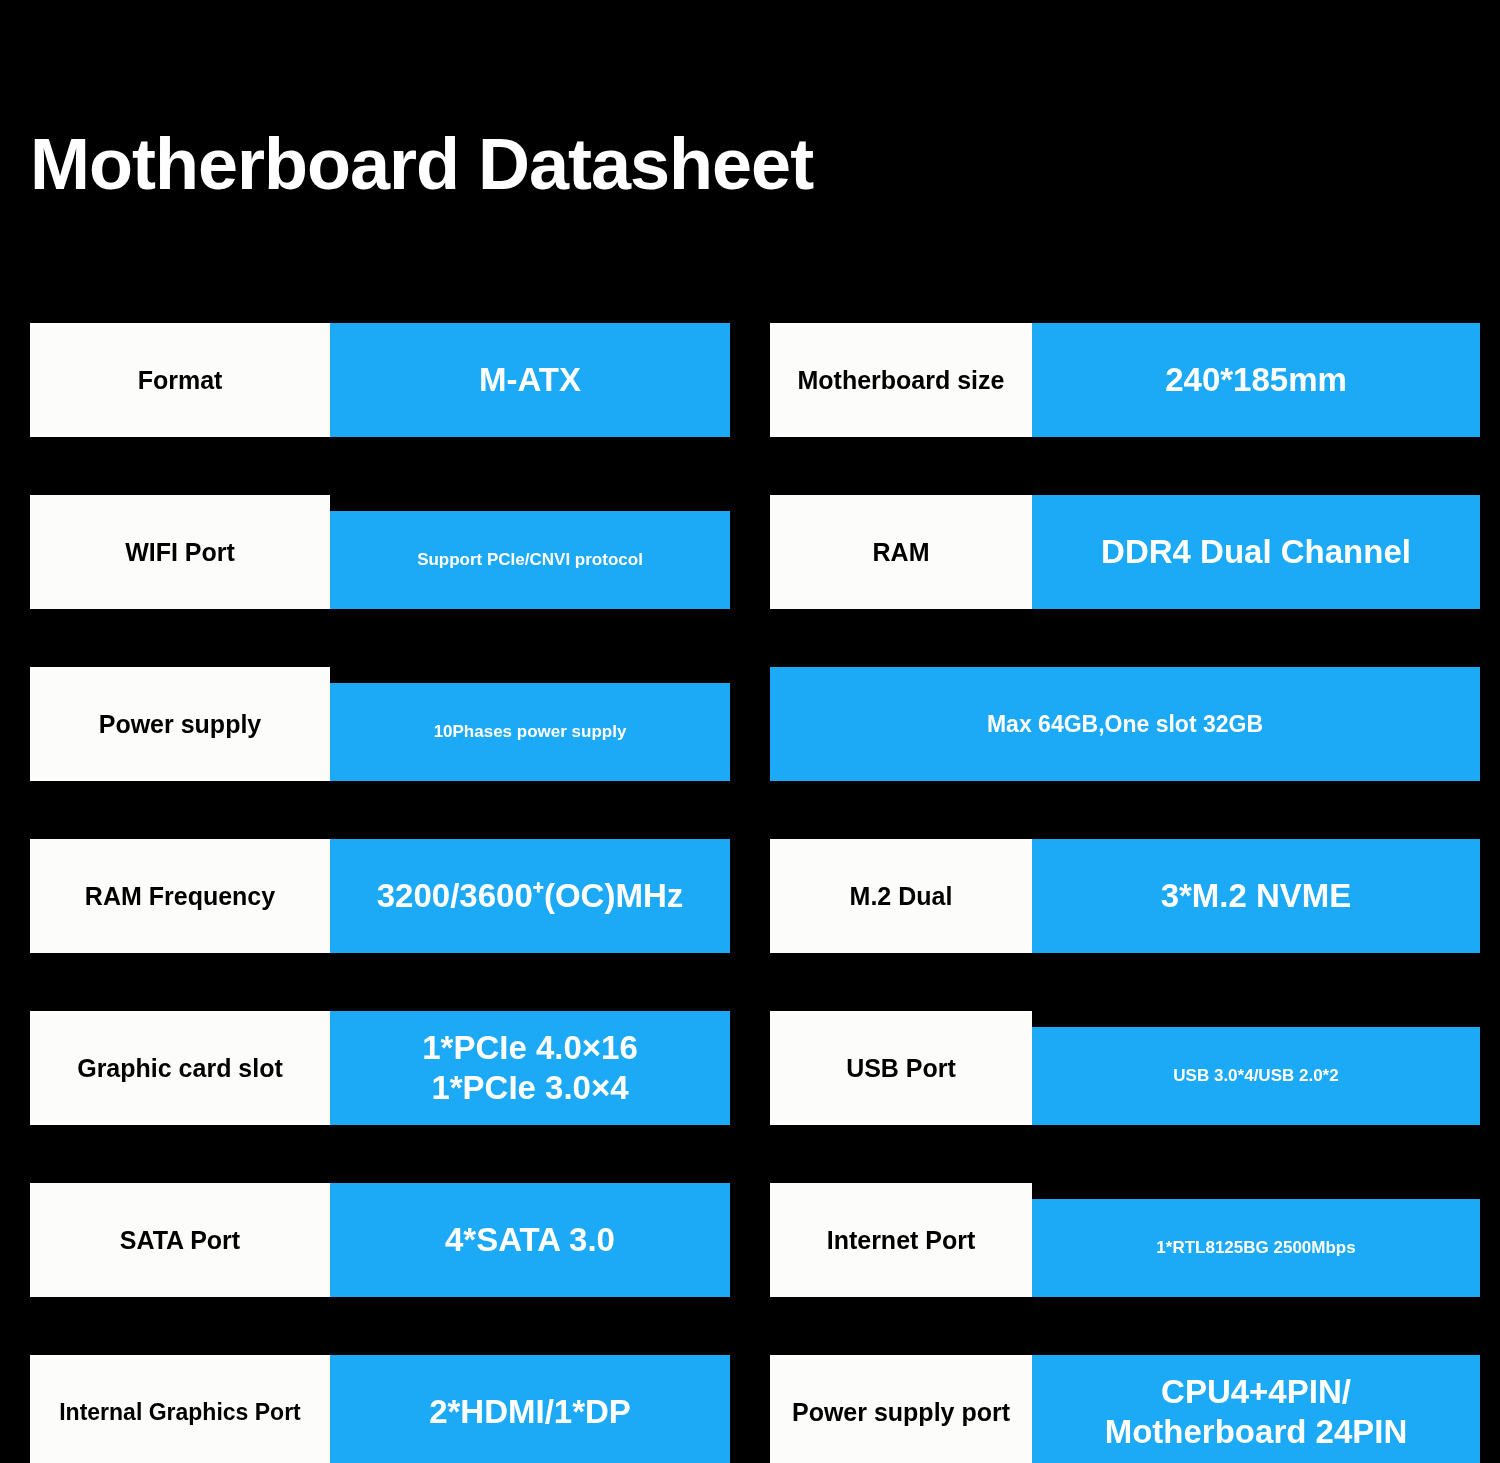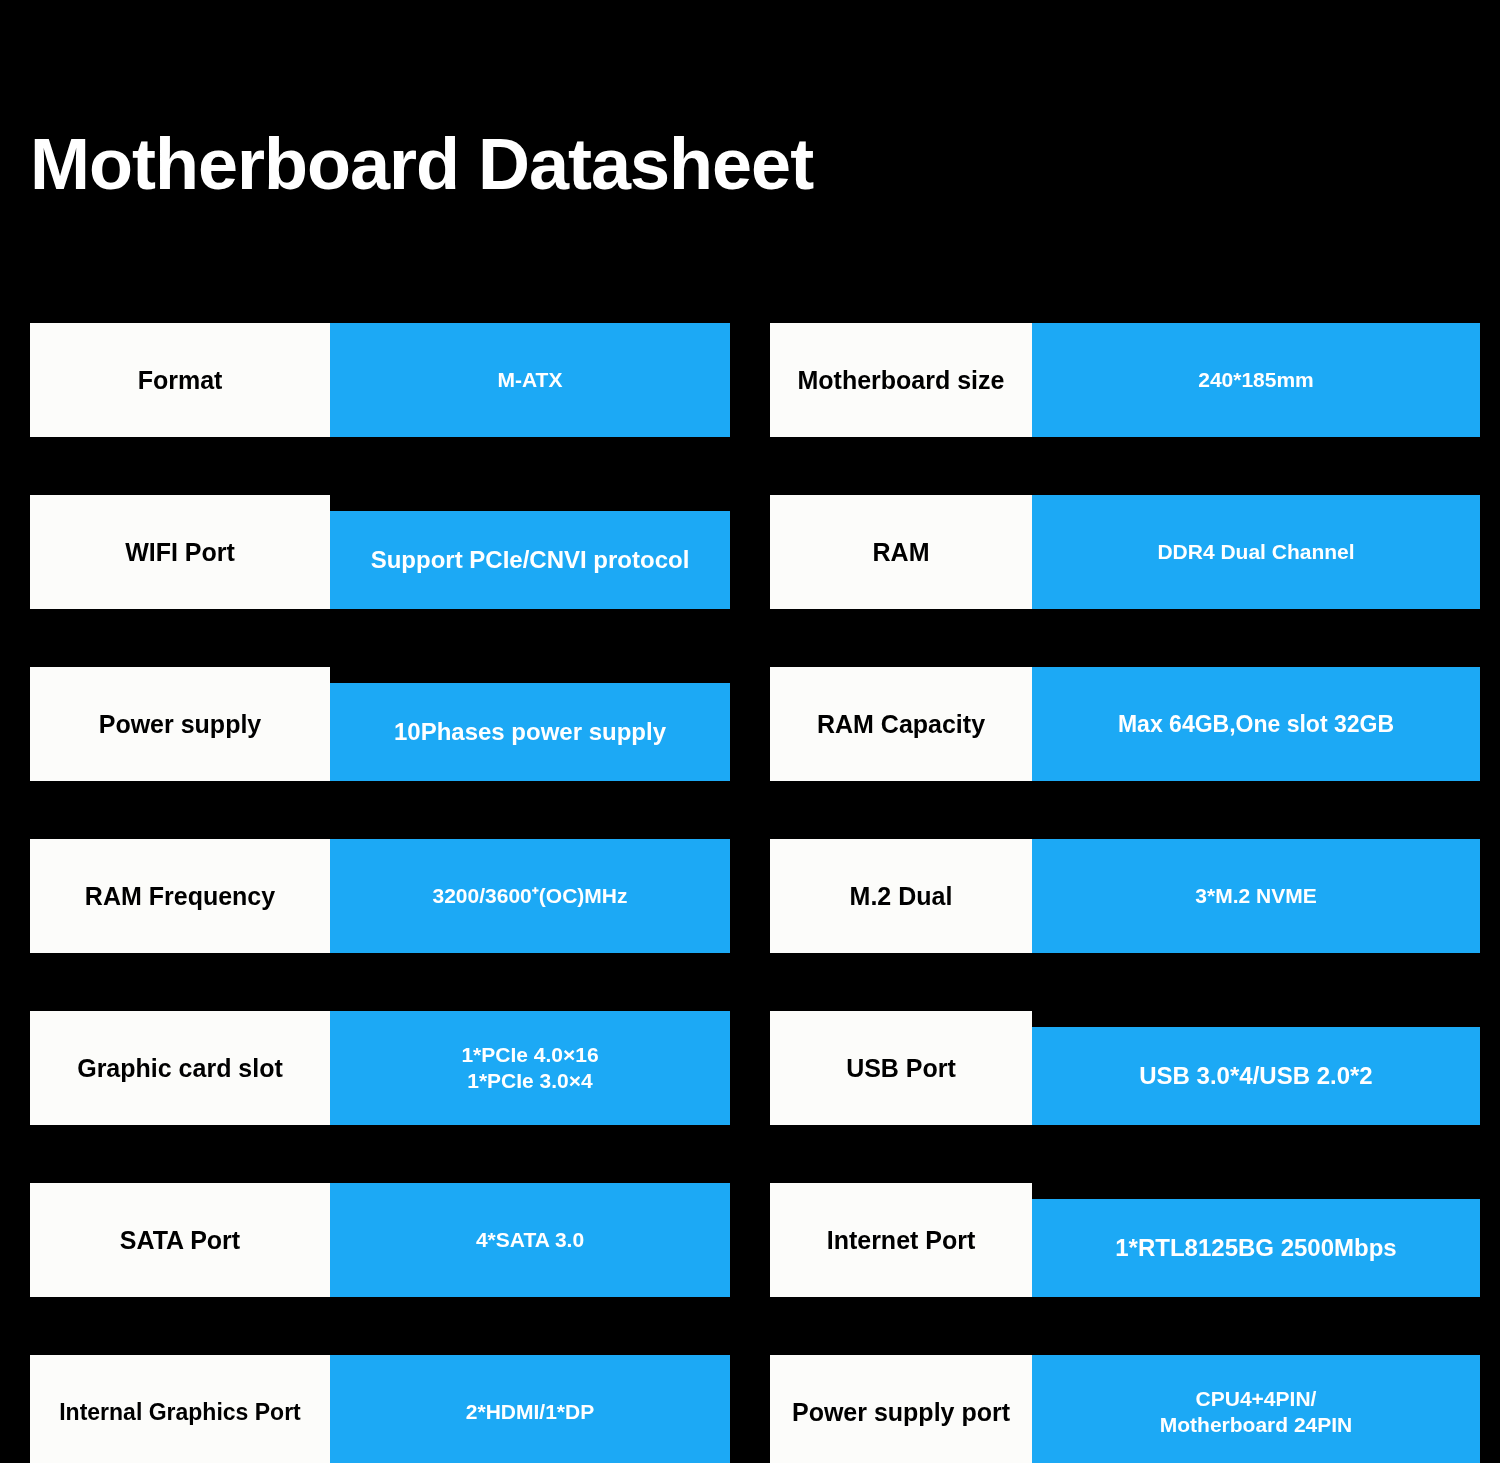--- a/index.html
+++ b/index.html
@@ -61,35 +61,35 @@
     padding: 4px 10px;
     line-height: 1.15;
   }
   .value-cell {
     background: #1ca9f5;
     color: #ffffff;
     display: flex;
     align-items: center;
     justify-content: center;
     text-align: center;
-    font-size: 21px;
+    font-size: 33px;
     font-weight: bold;
     padding: 4px 10px;
     line-height: 1.22;
     flex: 1 1 auto;
     white-space: pre-line;
   }
   
   .col-left .label-cell { width: 300px; }
   .col-left .value-cell { width: 400px; }
   
   .col-right .label-cell { width: 262px; }
   .col-right .value-cell { width: 405px; text-align: center; }
 
-  .value-cell.small { font-size: 24px; margin-top: 16px; }
+  .value-cell.small { font-size: 17px; margin-top: 16px; }
   .value-cell.xsmall { font-size: 23px; }
   .label-cell.small { font-size: 23px; }
 </style>
 </head>
 <body>
 
 <div class="page">
 
   <div class="title">Motherboard Datasheet</div>
 
@@ -141,21 +141,20 @@
         <div class="label-cell">Motherboard size</div>
         <div class="value-cell">240*185mm</div>
       </div>
 
       <div class="spec-row">
         <div class="label-cell">RAM</div>
         <div class="value-cell">DDR4 Dual Channel</div>
       </div>
 
       <div class="spec-row">
-        <div class="label-cell">RAM Capacity</div>
         <div class="value-cell xsmall">Max 64GB,One slot 32GB</div>
       </div>
 
       <div class="spec-row">
         <div class="label-cell">M.2 Dual</div>
         <div class="value-cell">3*M.2 NVME</div>
       </div>
 
       <div class="spec-row">
         <div class="label-cell">USB Port</div>

